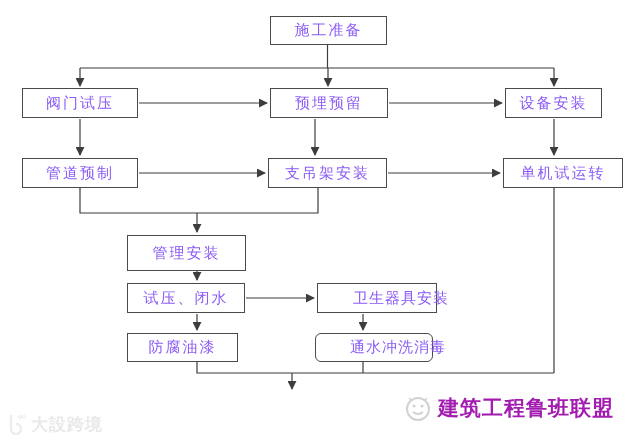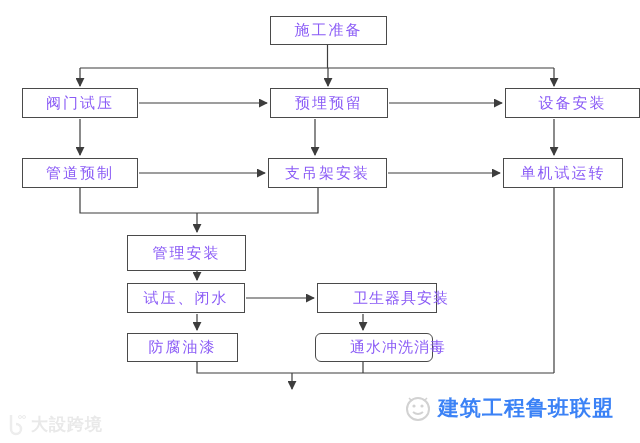--- a/index.html
+++ b/index.html
@@ -14,21 +14,21 @@
     display:flex;align-items:center;justify-content:center;
     font-size:15px;letter-spacing:2px;color:#8b5cf6;white-space:nowrap;
   }
   .node.wide{letter-spacing:1px;padding-left:48px;}
   .wm-right{
     position:absolute;left:403px;top:391px;height:34px;
     display:flex;align-items:center;gap:5px;
   }
   .wm-right .t{
     font-family:"Liberation Sans",sans-serif;font-weight:bold;
-    font-size:21px;letter-spacing:1px;color:#3b82f6;
+    font-size:21px;letter-spacing:1px;color:#a21caf;
   }
   .wm-left{
     position:absolute;left:5px;top:411px;height:26px;
     display:flex;align-items:center;gap:4px;
   }
   .wm-left .t{
     font-family:"Liberation Sans",sans-serif;font-weight:bold;
     font-size:17px;letter-spacing:1px;color:#e9e9e9;
   }
 </style>
@@ -79,21 +79,21 @@
       <path d="M292 373 V389" marker-end="url(#arr)"></path>
     </g>
   </svg>
 
   <div class="node" style="left:270px;top:16px;width:117px;height:29px;">施工准备</div>
 
   <div class="node" style="left:22px;top:88px;width:116px;height:30px;">阀门试压</div>
 
   <div class="node" style="left:270px;top:88px;width:118px;height:30px;">预埋预留</div>
 
-  <div class="node" style="left:505px;top:88px;width:135px;height:30px;">设备安装</div>
+  <div class="node" style="left:505px;top:88px;width:97px;height:30px;">设备安装</div>
 
   <div class="node" style="left:22px;top:158px;width:116px;height:30px;">管道预制</div>
 
   <div class="node" style="left:268px;top:158px;width:119px;height:30px;">支吊架安装</div>
 
   <div class="node" style="left:503px;top:158px;width:120px;height:30px;">单机试运转</div>
 
   <div class="node" style="left:127px;top:235px;width:119px;height:36px;">管理安装</div>
 
   <div class="node" style="left:127px;top:283px;width:118px;height:30px;">试压、闭水</div>

